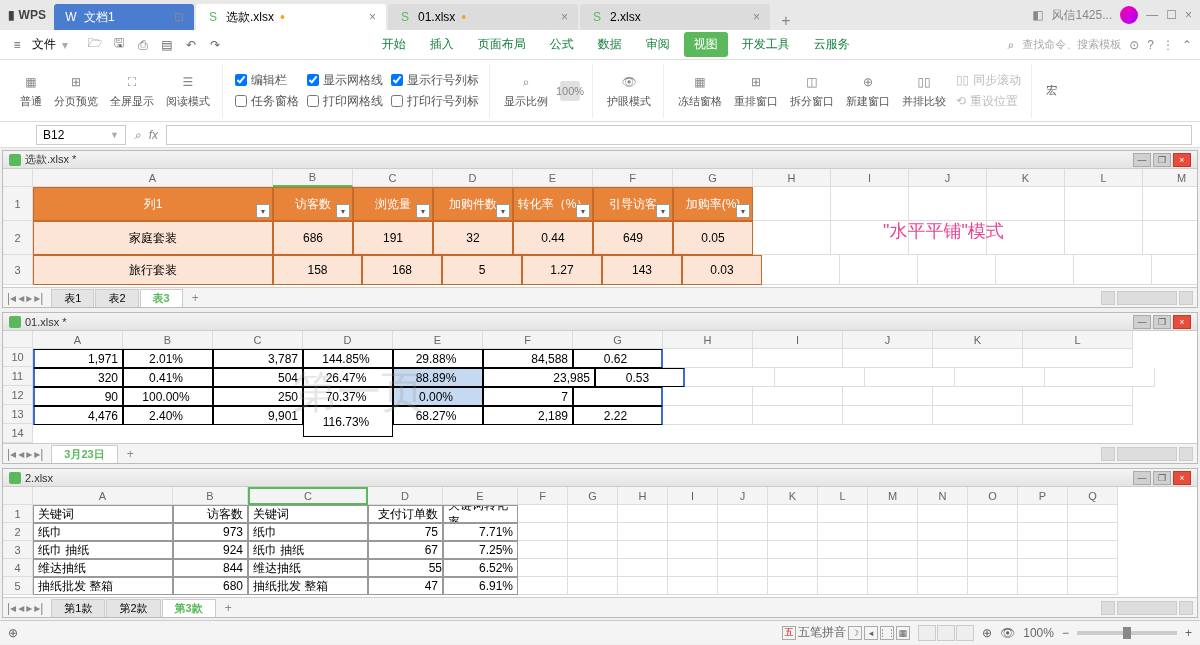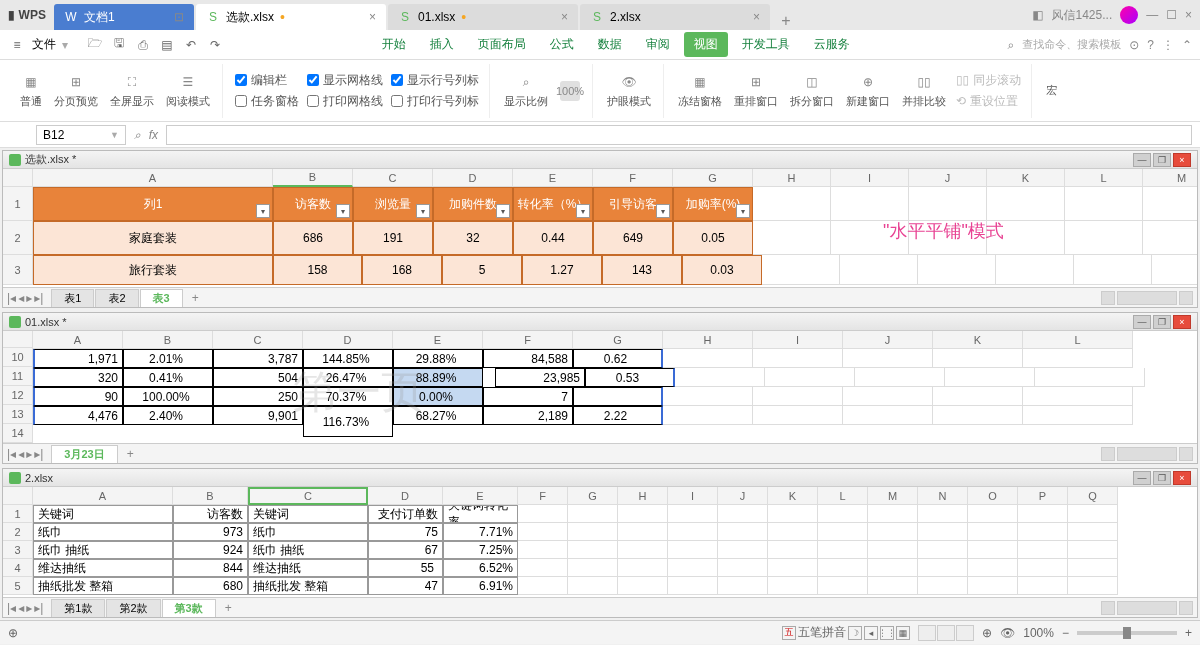--- a/index.html
+++ b/index.html
@@ -428,21 +428,21 @@
               <div class="cell" style="width: 90px; height: 19px;"></div>
               <div class="cell" style="width: 90px; height: 19px;"></div>
               <div class="cell" style="width: 110px; height: 19px;"></div>
             </div>
             <div class="row">
               <div class="cell" style="width: 90px; height: 19px; border-width: 1px 1px 1px 2px; border-style: solid; border-color: rgb(0, 0, 0) rgb(0, 0, 0) rgb(0, 0, 0) rgb(58, 107, 214); border-image: initial; justify-content: flex-end; padding-right: 4px;">320</div>
               <div class="cell" style="width: 90px; height: 19px; border: 1px solid rgb(0, 0, 0); justify-content: center; padding-right: 4px;">0.41%</div>
               <div class="cell" style="width: 90px; height: 19px; border: 1px solid rgb(0, 0, 0); justify-content: flex-end; padding-right: 4px;">504</div>
               <div class="cell" style="width: 90px; height: 19px; border: 1px solid rgb(0, 0, 0); justify-content: center; padding-right: 4px;">26.47%</div>
               <div class="cell" style="width: 90px; height: 19px; border: 1px solid rgb(0, 0, 0); justify-content: center; padding-right: 4px; background: rgb(197, 217, 241);">88.89%</div>
-              <div class="cell" style="width: 90px; height: 19px; border: 1px solid rgb(0, 0, 0); justify-content: flex-end; padding-right: 4px; margin-left: 12px;">23,985</div>
+              <div class="cell" style="width: 112px; height: 19px; border: 1px solid rgb(0, 0, 0); justify-content: flex-end; padding-right: 4px;">23,985</div>
               <div class="cell" style="width: 90px; height: 19px; border-width: 1px 2px 1px 1px; border-style: solid; border-color: rgb(0, 0, 0) rgb(58, 107, 214) rgb(0, 0, 0) rgb(0, 0, 0); border-image: initial; justify-content: center; padding-right: 4px;">0.53</div>
               <div class="cell" style="width: 90px; height: 19px;"></div>
               <div class="cell" style="width: 90px; height: 19px;"></div>
               <div class="cell" style="width: 90px; height: 19px;"></div>
               <div class="cell" style="width: 90px; height: 19px;"></div>
               <div class="cell" style="width: 110px; height: 19px;"></div>
             </div>
             <div class="row">
               <div class="cell" style="width: 90px; height: 19px; border-width: 1px 1px 1px 2px; border-style: solid; border-color: rgb(0, 0, 0) rgb(0, 0, 0) rgb(0, 0, 0) rgb(58, 107, 214); border-image: initial; justify-content: flex-end; padding-right: 4px;">90</div>
               <div class="cell" style="width: 90px; height: 19px; border: 1px solid rgb(0, 0, 0); justify-content: center; padding-right: 4px;">100.00%</div>
@@ -588,21 +588,21 @@
               <div class="cell" style="width: 50px; height: 18px;"></div>
               <div class="cell" style="width: 50px; height: 18px;"></div>
               <div class="cell" style="width: 50px; height: 18px;"></div>
               <div class="cell" style="width: 50px; height: 18px;"></div>
               <div class="cell" style="width: 50px; height: 18px;"></div>
             </div>
             <div class="row">
               <div class="cell" style="width: 140px; height: 18px; border: 1px solid rgb(153, 153, 153); justify-content: flex-start; padding: 0px 4px;">维达抽纸</div>
               <div class="cell" style="width: 75px; height: 18px; border: 1px solid rgb(153, 153, 153); justify-content: flex-end; padding: 0px 4px;">844</div>
               <div class="cell" style="width: 120px; height: 18px; border: 1px solid rgb(153, 153, 153); justify-content: flex-start; padding: 0px 4px;">维达抽纸</div>
-              <div class="cell" style="width: 75px; height: 18px; border: 1px solid rgb(153, 153, 153); justify-content: flex-end; padding: 0px 8px;">55</div>
+              <div class="cell" style="width: 75px; height: 18px; border: 1px solid rgb(153, 153, 153); justify-content: flex-end; padding: 0px 0;">55</div>
               <div class="cell" style="width: 75px; height: 18px; border: 1px solid rgb(153, 153, 153); justify-content: flex-end; padding: 0px 4px;">6.52%</div>
               <div class="cell" style="width: 50px; height: 18px;"></div>
               <div class="cell" style="width: 50px; height: 18px;"></div>
               <div class="cell" style="width: 50px; height: 18px;"></div>
               <div class="cell" style="width: 50px; height: 18px;"></div>
               <div class="cell" style="width: 50px; height: 18px;"></div>
               <div class="cell" style="width: 50px; height: 18px;"></div>
               <div class="cell" style="width: 50px; height: 18px;"></div>
               <div class="cell" style="width: 50px; height: 18px;"></div>
               <div class="cell" style="width: 50px; height: 18px;"></div>

